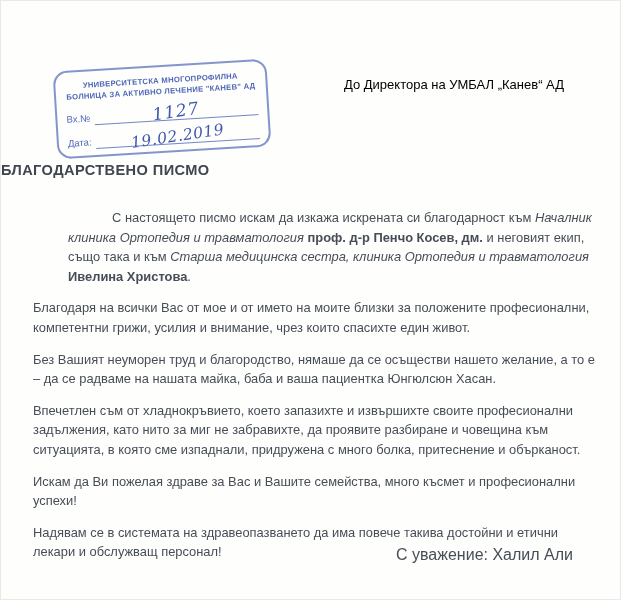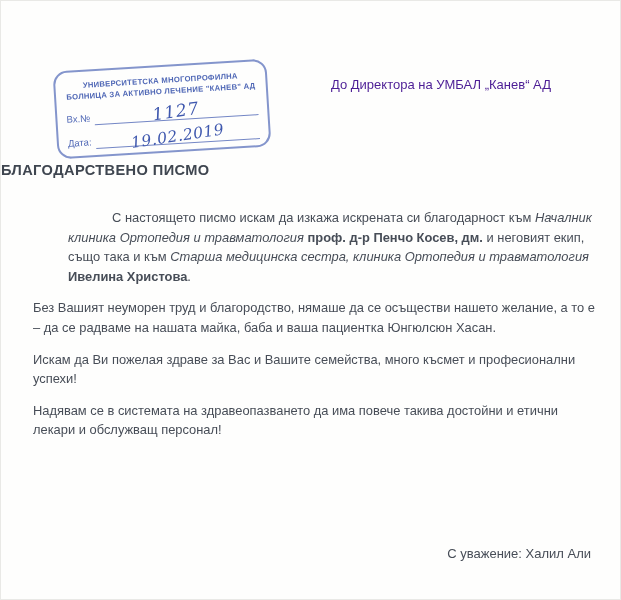--- a/index.html
+++ b/index.html
@@ -69,24 +69,24 @@
     line-height: 16px;
     color: #3f58ae;
     transform: rotate(-5deg) translateY(2px);
     letter-spacing: 1px;
   }
   .stamp-hand.date { font-size: 15.5px; letter-spacing: 0.5px; }
 
   
   .recipient {
     position: absolute;
-    left: 330px;
+    left: 343px;
     top: 76px;
     font-size: 13px;
-    color: #4c1d95;
+    color: #000000;
   }
   .title {
     position: absolute;
     left: 0;
     right: 20px;
     top: 161px;
     text-align: left;
     font-size: 14.6px;
     font-weight: bold;
     letter-spacing: 0.4px;
@@ -101,22 +101,22 @@
     line-height: 19.6px;
     color: #474d57;
   }
   .body-text p { margin: 0 0 12px 0; }
   .body-text p.indent-first { text-indent: 44px; margin-left: 35px; }
   .run-italic { font-style: italic; }
   .run-bold { font-weight: bold; }
   .signature {
     position: absolute;
     top: 545px;
-    right: 29px;
-    font-size: 13px;
+    right: 47px;
+    font-size: 16px;
     color: #474d57;
   }
 </style>
 </head>
 <body>
 
 <div class="page">
 
   <div class="stamp">
     <div class="stamp-header">УНИВЕРСИТЕТСКА МНОГОПРОФИЛНА</div>
@@ -130,20 +130,22 @@
       <span class="stamp-value-area"><span class="stamp-hand date">19.02.2019</span></span>
     </div>
   </div>
 
   <div class="recipient">До Директора на УМБАЛ „Канев“ АД</div>
 
   <div class="title">БЛАГОДАРСТВЕНО ПИСМО</div>
 
   <div class="body-text">
     <p class="indent-first"><span>С настоящето писмо искам да изкажа  искрената си благодарност към </span><span class="run-italic">Началник клиника Ортопедия и травматология</span><span>  </span><span class="run-bold">проф. д-р Пенчо Косев, дм.</span><span> и неговият екип, също така и към </span><span class="run-italic">Старша медицинска сестра, клиника Ортопедия и травматология</span><span> </span><span class="run-bold">Ивелина Христова</span><span>.</span></p>
+    <p>Благодаря на всички Вас от мое и от името на моите близки за положените професионални, компетентни грижи, усилия и внимание, чрез които спасихте един живот.</p>
     <p>Без Вашият неуморен труд и благородство,  нямаше да се осъществи нашето желание, а то е – да се радваме на нашата майка, баба и ваша пациентка Юнгюлсюн Хасан.</p>
+    <p>Впечетлен съм от хладнокръвието, което запазихте и извършихте своите професионални задължения, като нито за миг не забравихте, да проявите разбиране и човещина към ситуацията, в която сме изпаднали, придружена с много болка, притеснение и обърканост.</p>
     <p>Искам да Ви пожелая здраве за Вас и Вашите семейства, много късмет и професионални успехи!</p>
     <p>Надявам се в системата на здравеопазването да има повече такива достойни и етични лекари и обслужващ персонал!</p>
   </div>
 
   <div class="signature">С уважение: Халил Али</div>
 
 </div>
 
 </body></html>

